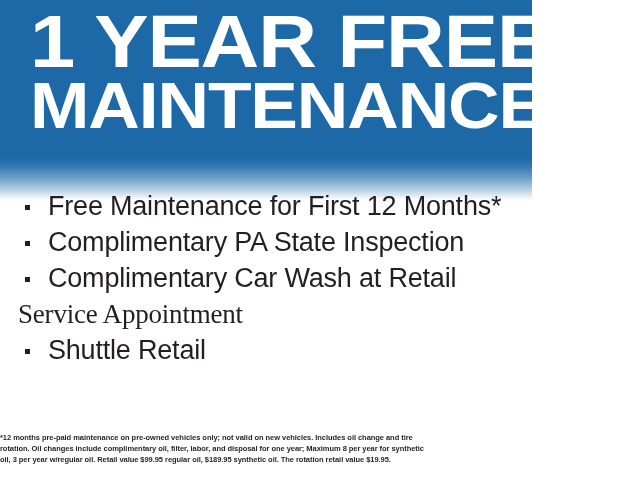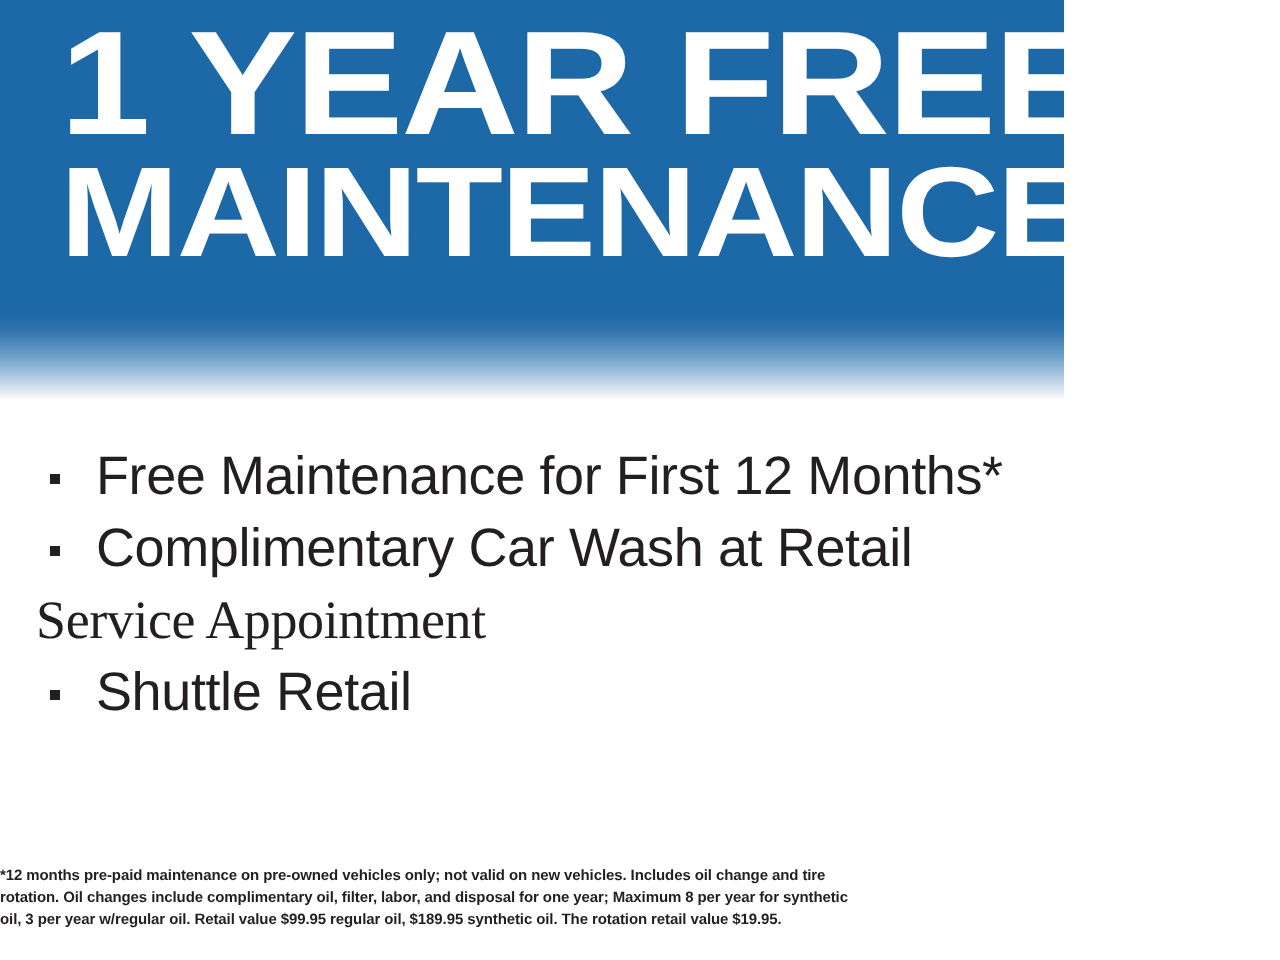--- a/index.html
+++ b/index.html
@@ -66,21 +66,21 @@
     top: 74px;
     font-size: 64px;
     transform: scaleX(1.115);
     transform-origin: left top;
   }
 
   
   #bullets {
     position: absolute;
     left: 0;
-    top: 220px;
+    top: 188px;
     width: 640px;
     padding: 0;
     margin: 0;
     list-style: none;
   }
 
   .bullet-row {
     display: flex;
     align-items: flex-start;
     padding: 0;
@@ -140,20 +140,24 @@
   </div>
 </div>
 
 <ul id="bullets">
 
   <li class="bullet-row">
     <span class="bullet-marker"></span>
     <span class="bullet-text">Free Maintenance for First 12 Months*</span>
   </li>
 
+  <li class="bullet-row">
+    <span class="bullet-marker"></span>
+    <span class="bullet-text">Complimentary PA State Inspection</span>
+  </li>
 
 
   <li class="bullet-row">
     <span class="bullet-marker"></span>
     <span class="bullet-text">Complimentary Car Wash at Retail</span>
   </li>
 
   <li class="bullet-row">
     <span class="bullet-text cont">Service Appointment</span>
   </li>

